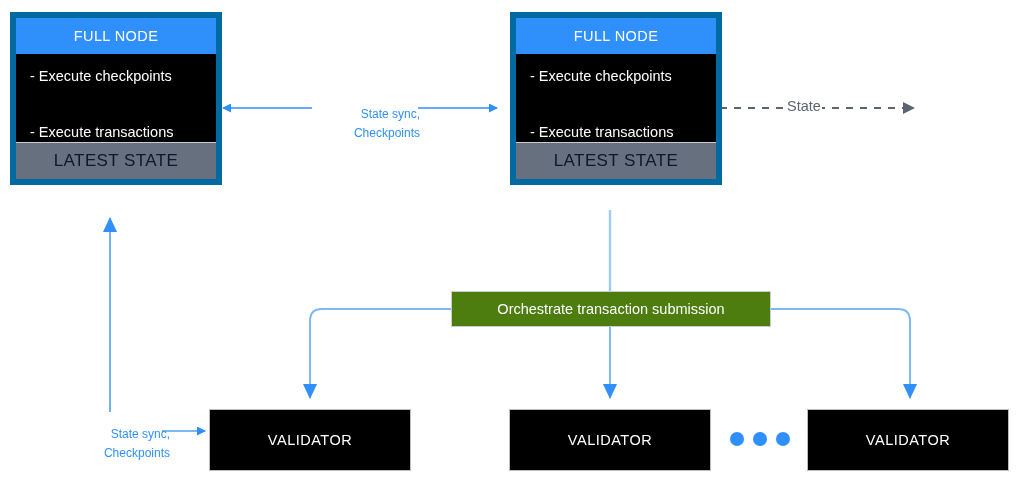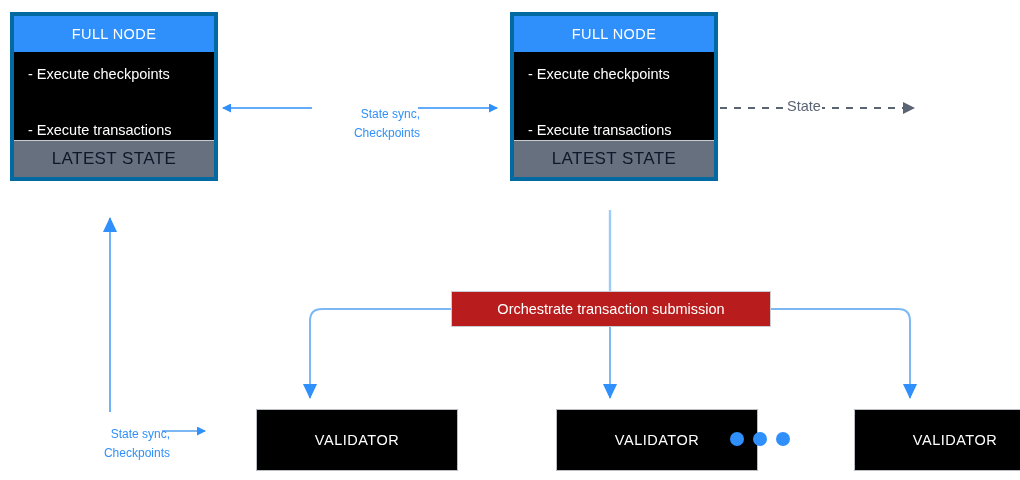--- a/index.html
+++ b/index.html
@@ -20,21 +20,21 @@
     position: absolute;
     left: 0; top: 0;
     width: 1020px;
     height: 480px;
   }
 
   
   .node-card {
     position: absolute;
     width: 200px;
-    border: 4px solid #0369a1;
+    border: 6px solid #0369a1;
     box-sizing: content-box;
     background: #000000;
   }
   .node-header {
     height: 36px;
     line-height: 36px;
     text-align: center;
     color: #ffffff;
     font-size: 14.5px;
     letter-spacing: 0.4px;
@@ -73,38 +73,37 @@
   #orchestrate {
     position: absolute;
     left: 451px;
     top: 291px;
     width: 318px;
     height: 34px;
     line-height: 34px;
     text-align: center;
     color: #ffffff;
     font-size: 14.5px;
-    background: #b91c1c;
+    background: #4d7c0f;
     border: 1px solid #c9ccd1;
   }
 
   
   .validator {
     position: absolute;
     width: 200px;
     height: 60px;
     line-height: 60px;
     text-align: center;
     color: #ffffff;
     font-size: 14.5px;
     letter-spacing: 0.5px;
     background: #000000;
     border: 1px solid #b9bcc2;
     top: 409px;
-    margin-left: 47px;
   }
   #validator-1 { left: 209px; }
   #validator-2 { left: 509px; }
   #validator-3 { left: 807px; }
 
   
   #ellipsis {
     position: absolute;
     left: 730px;
     top: 432px;

